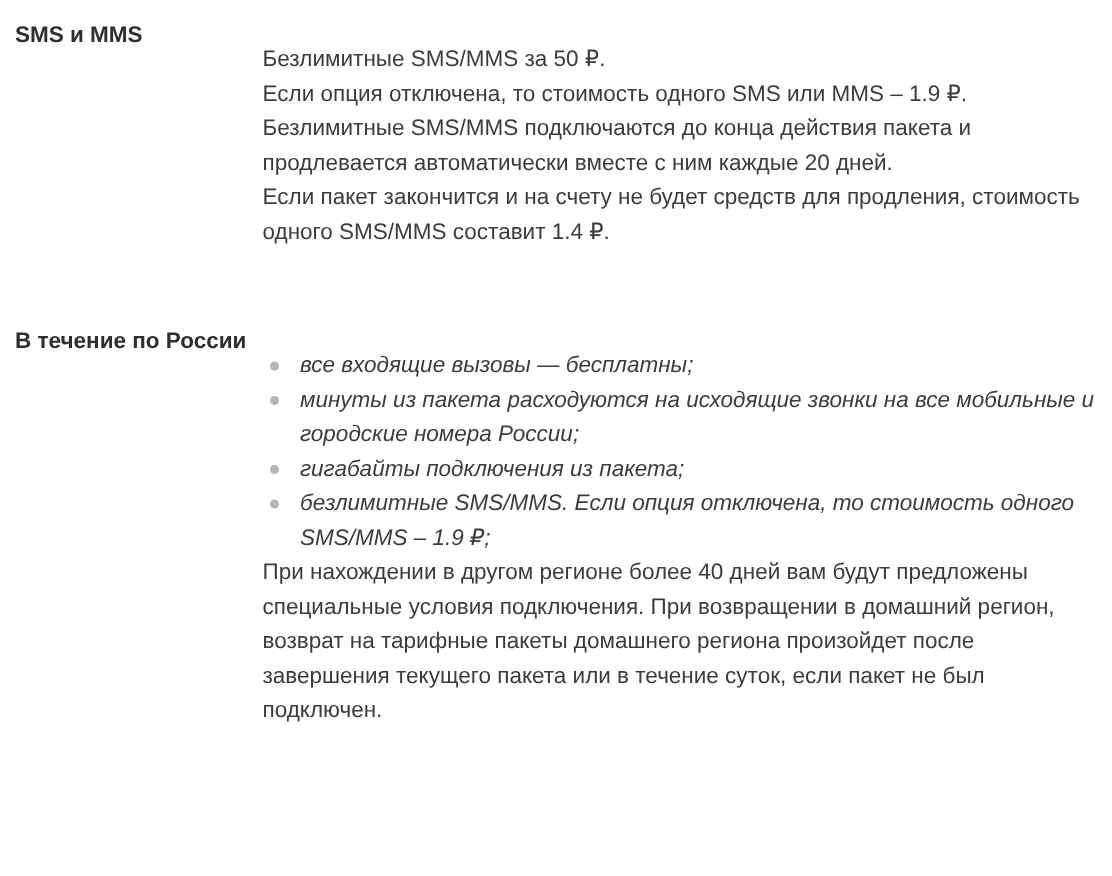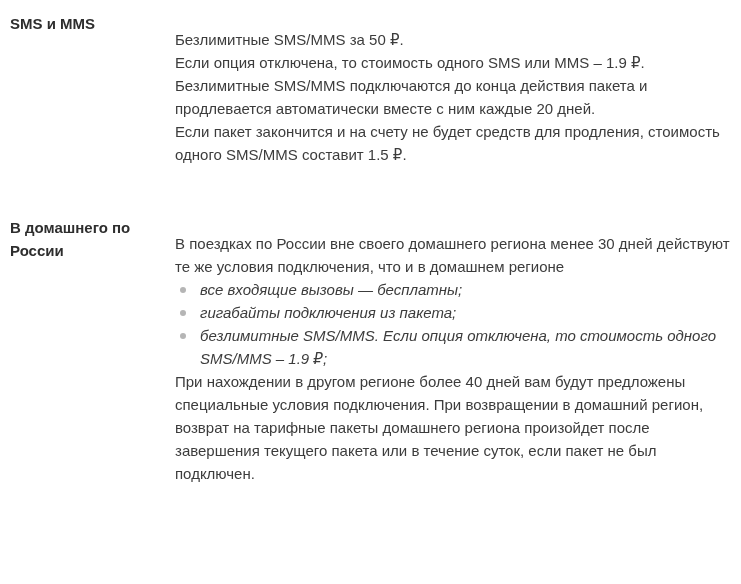--- a/index.html
+++ b/index.html
@@ -84,32 +84,30 @@
   <div id="sections-root">
       <div class="section-row">
         <div class="section-label" style="color: rgb(46, 46, 46);">SMS и MMS</div>
         <div class="section-content">
           <p class="para block block-paragraph">
             <span class="text-line">Безлимитные SMS/MMS за 50 ₽.</span>
             <span class="text-line">Если опция отключена, то стоимость одного SMS или MMS – 1.9 ₽.</span>
           </p>
           <p class="para block block-paragraph">
             <span class="text-line">Безлимитные SMS/MMS подключаются до конца действия пакета и продлевается автоматически вместе с ним каждые 20 дней.</span>
-            <span class="text-line">Если пакет закончится и на счету не будет средств для продления, стоимость одного SMS/MMS составит 1.5 ₽.</span>
+            <span class="text-line">Если пакет закончится и на счету не будет средств для продления, стоимость одного SMS/MMS составит 1.4 ₽.</span>
           </p>
         </div>
       </div>
       <div class="section-row">
-        <div class="section-label" style="color: rgb(46, 46, 46);">В домашнего по России</div>
+        <div class="section-label" style="color: rgb(46, 46, 46);">В течение по России</div>
         <div class="section-content">
-          <p class="para block block-paragraph">
-            <span class="text-line">В поездках по России вне своего домашнего региона менее 30 дней действуют те же условия подключения, что и в домашнем регионе</span>
-          </p>
           <ul class="bullet-list block block-list">
             <li><span class="bullet-icon" style="background: rgb(181, 181, 181);"></span><span class="list-item-text">все входящие вызовы — бесплатны;</span></li>
+            <li><span class="bullet-icon" style="background: rgb(181, 181, 181);"></span><span class="list-item-text">минуты из пакета расходуются на исходящие звонки на все мобильные и городские номера России;</span></li>
             <li><span class="bullet-icon" style="background: rgb(181, 181, 181);"></span><span class="list-item-text">гигабайты подключения из пакета;</span></li>
             <li><span class="bullet-icon" style="background: rgb(181, 181, 181);"></span><span class="list-item-text">безлимитные SMS/MMS. Если опция отключена, то стоимость одного SMS/MMS – 1.9 ₽;</span></li>
           </ul>
           <p class="para block block-paragraph">
             <span class="text-line">При нахождении в другом регионе более 40 дней вам будут предложены специальные условия подключения. При возвращении в домашний регион, возврат на тарифные пакеты домашнего региона произойдет после завершения текущего пакета или в течение суток, если пакет не был подключен.</span>
           </p>
         </div>
       </div>
     </div>
 </main>

